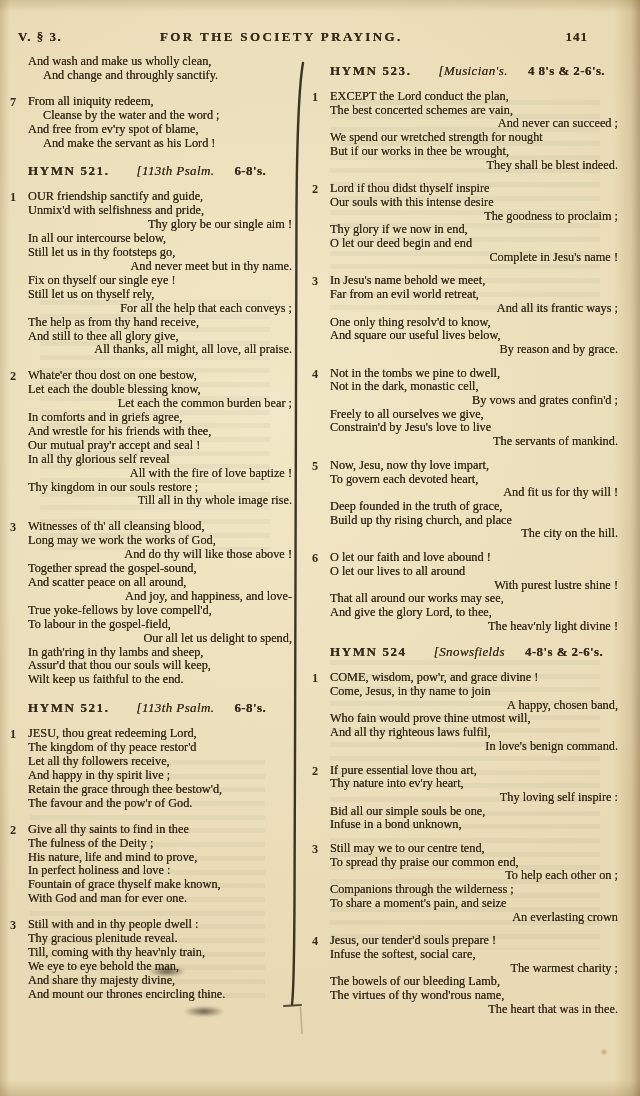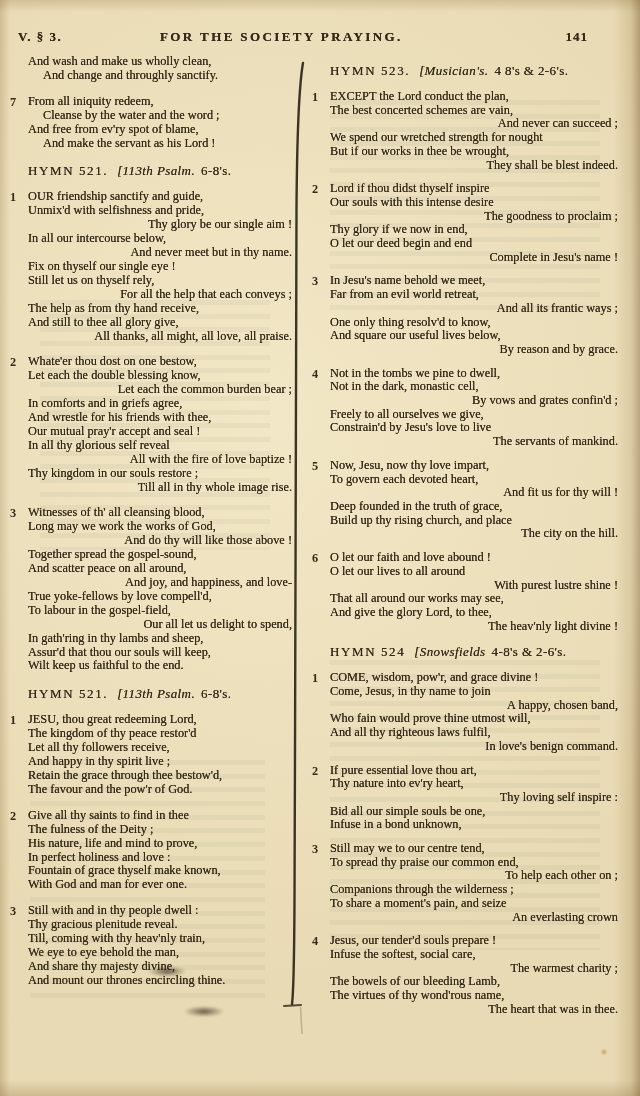--- a/index.html
+++ b/index.html
@@ -31,23 +31,23 @@
   .col1 .vnum{left:0;}
   .line{white-space:nowrap;}
   .col0 .line{line-height:13.9px;}
   .col1 .line{line-height:13.7px;}
   .ind1{padding-left:15px;}
   .ind2{padding-left:31px;text-align:right;}
   .col1 .ind2{padding-left:40px;}
   .heading{margin:7px 0 11px 24px;white-space:nowrap;font-size:13px;line-height:17px;}
   .heading:first-child{margin-top:0;}
   .col1 .heading{margin-left:18px;}
-  .h-label{font-weight:normal;letter-spacing:1.6px;margin-right:9px;}
-  .h-ref{font-style:italic;letter-spacing:.4px;margin-right:6px;}
-  .h-meter{font-weight:normal;letter-spacing:.4px;}
+  .h-label{font-weight:bold;letter-spacing:1.6px;margin-right:27px;}
+  .h-ref{font-style:italic;letter-spacing:.4px;margin-right:20px;}
+  .h-meter{font-weight:bold;letter-spacing:.4px;}
   .line,.heading,.header{text-shadow:0 0 .5px rgba(46,35,21,.85);}
   .divider{position:absolute;left:0;top:0;pointer-events:none;}
   .ghost{position:absolute;pointer-events:none;
     background:repeating-linear-gradient(180deg, rgba(100,115,95,.065) 0 5px, rgba(0,0,0,0) 5px 13.7px);}
   .g1{left:40px;top:300px;width:230px;height:250px;}
   .g2{left:330px;top:100px;width:270px;height:210px;}
   .g3{left:30px;top:760px;width:235px;height:240px;}
   .g4{left:330px;top:660px;width:270px;height:290px;}
   .blot{position:absolute;border-radius:50%;filter:blur(1px);pointer-events:none;
     background:radial-gradient(ellipse at center, rgba(35,26,14,.65), rgba(35,26,14,0) 72%);}
@@ -81,20 +81,21 @@
         <div class="line ind0">And free from ev'ry spot of blame,</div>
         <div class="line ind1">And make the servant as his Lord !</div>
       </div>
       <div class="heading"><span class="h-label">HYMN 521.</span><span class="h-ref">[113th Psalm.</span><span class="h-meter">6-8's.</span></div>
       <div class="stanza">
         <span class="vnum">1</span>
         <div class="line ind0">OUR friendship sanctify and guide,</div>
         <div class="line ind0">Unmix'd with selfishness and pride,</div>
         <div class="line ind2">Thy glory be our single aim !</div>
         <div class="line ind0">In all our intercourse below,</div>
+        <div class="line ind0">Still let us in thy footsteps go,</div>
         <div class="line ind2">And never meet but in thy name.</div>
         <div class="line ind0">Fix on thyself our single eye !</div>
         <div class="line ind0">Still let us on thyself rely,</div>
         <div class="line ind2">For all the help that each conveys ;</div>
         <div class="line ind0">The help as from thy hand receive,</div>
         <div class="line ind0">And still to thee all glory give,</div>
         <div class="line ind2">All thanks, all might, all love, all praise.</div>
       </div>
       <div class="stanza">
         <span class="vnum">2</span>

